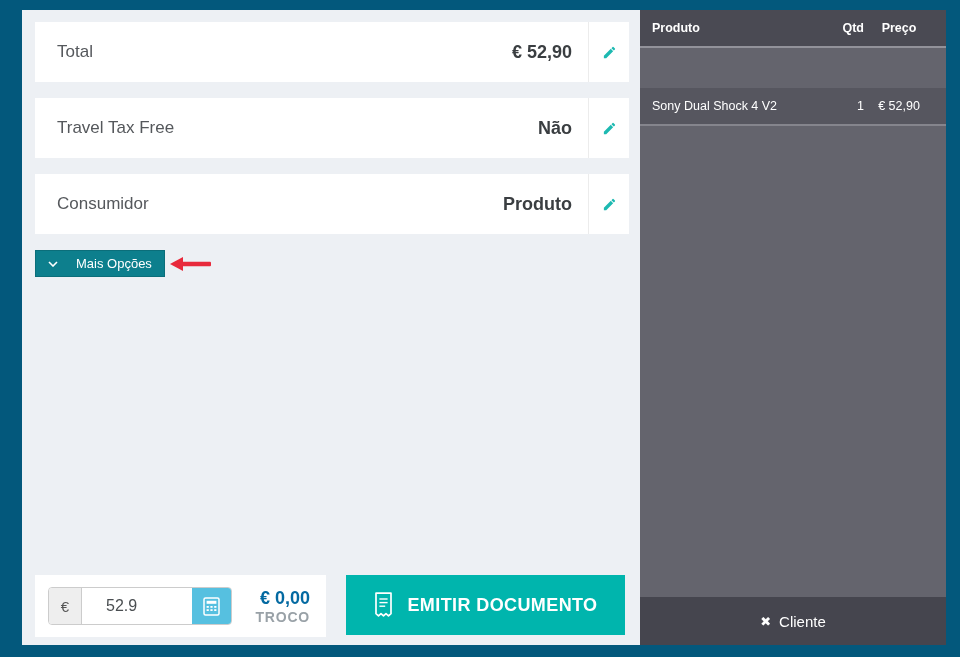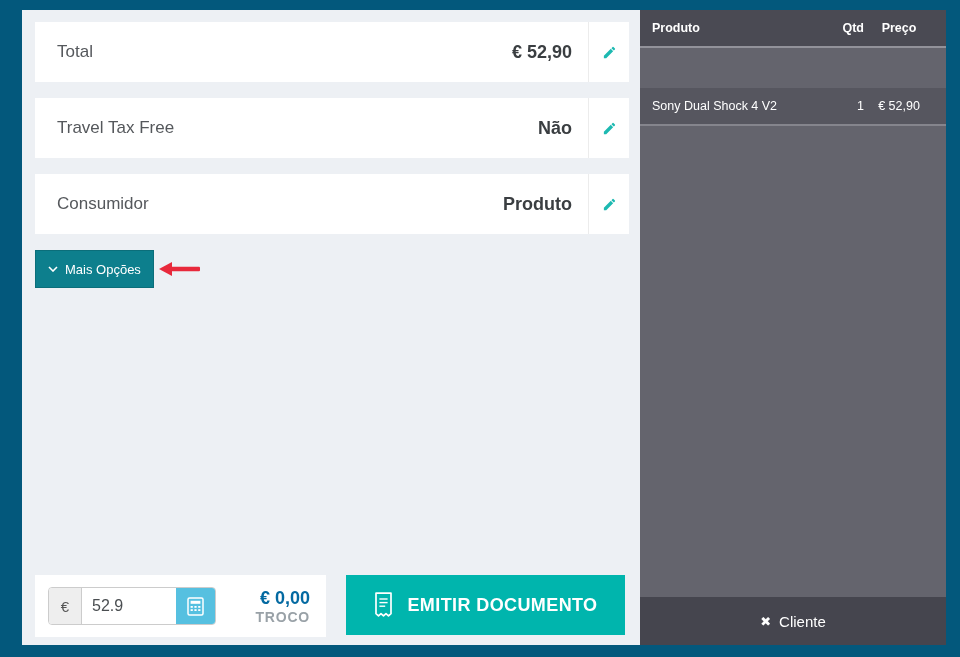--- a/index.html
+++ b/index.html
@@ -33,24 +33,24 @@
   .summary-edit {
     width:41px; align-self:stretch; flex:none;
     border-left:1px solid #ececec;
     display:flex; align-items:center; justify-content:center;
     cursor:pointer; background:none; border-top:none; border-right:none; border-bottom:none;
   }
   .pencil { width:15px; height:15px; fill:#1db9b1; }
 
   .options-line { display:flex; align-items:center; margin-top:2px; }
   .more-options {
-    height:38px; padding:0 12px;
+    height:27px; padding:0 12px;
     background:#0d7f8d; border:1px solid #0b6e7a;
     color:#fff; font-size:13px; font-family:inherit;
-    display:inline-flex; align-items:center; gap:7px; cursor:pointer;
+    display:inline-flex; align-items:center; gap:18px; cursor:pointer;
   }
   .chevron-down { width:10px; height:6px; stroke:#fff; fill:none; stroke-width:1.6; }
   .annotation-arrow { margin-left:5px; display:block; }
 
   .bottom-bar {
     position:absolute; left:13px; right:15px; bottom:8px; height:62px;
     display:flex;
   }
   .payment-card {
     width:291px; background:#fff; flex:none;
@@ -59,21 +59,21 @@
   .input-group {
     display:flex; height:38px; border:1px solid #cccccc; border-radius:4px;
     overflow:hidden; background:#fff;
   }
   .currency-addon {
     width:33px; background:#eeeeee; border-right:1px solid #cccccc;
     display:flex; align-items:center; justify-content:center;
     color:#555; font-size:15px;
   }
   .amount-input {
-    width:94px; border:none; outline:none; padding:0 10px;
+    width:110px; border:none; outline:none; padding:0 24px;
     font-size:16px; color:#4a4e51; font-family:inherit;
   }
   .calc-btn {
     width:39px; background:#56c0e0; border:none; cursor:pointer;
     display:flex; align-items:center; justify-content:center;
   }
   .troco { margin-left:auto; text-align:right; padding-right:3px; }
   .troco-value { font-size:18px; font-weight:700; color:#0369a1; line-height:1.25; }
   .troco-label { font-size:14px; color:#99a1a7; letter-spacing:0.8px;font-weight:bold; }
 

